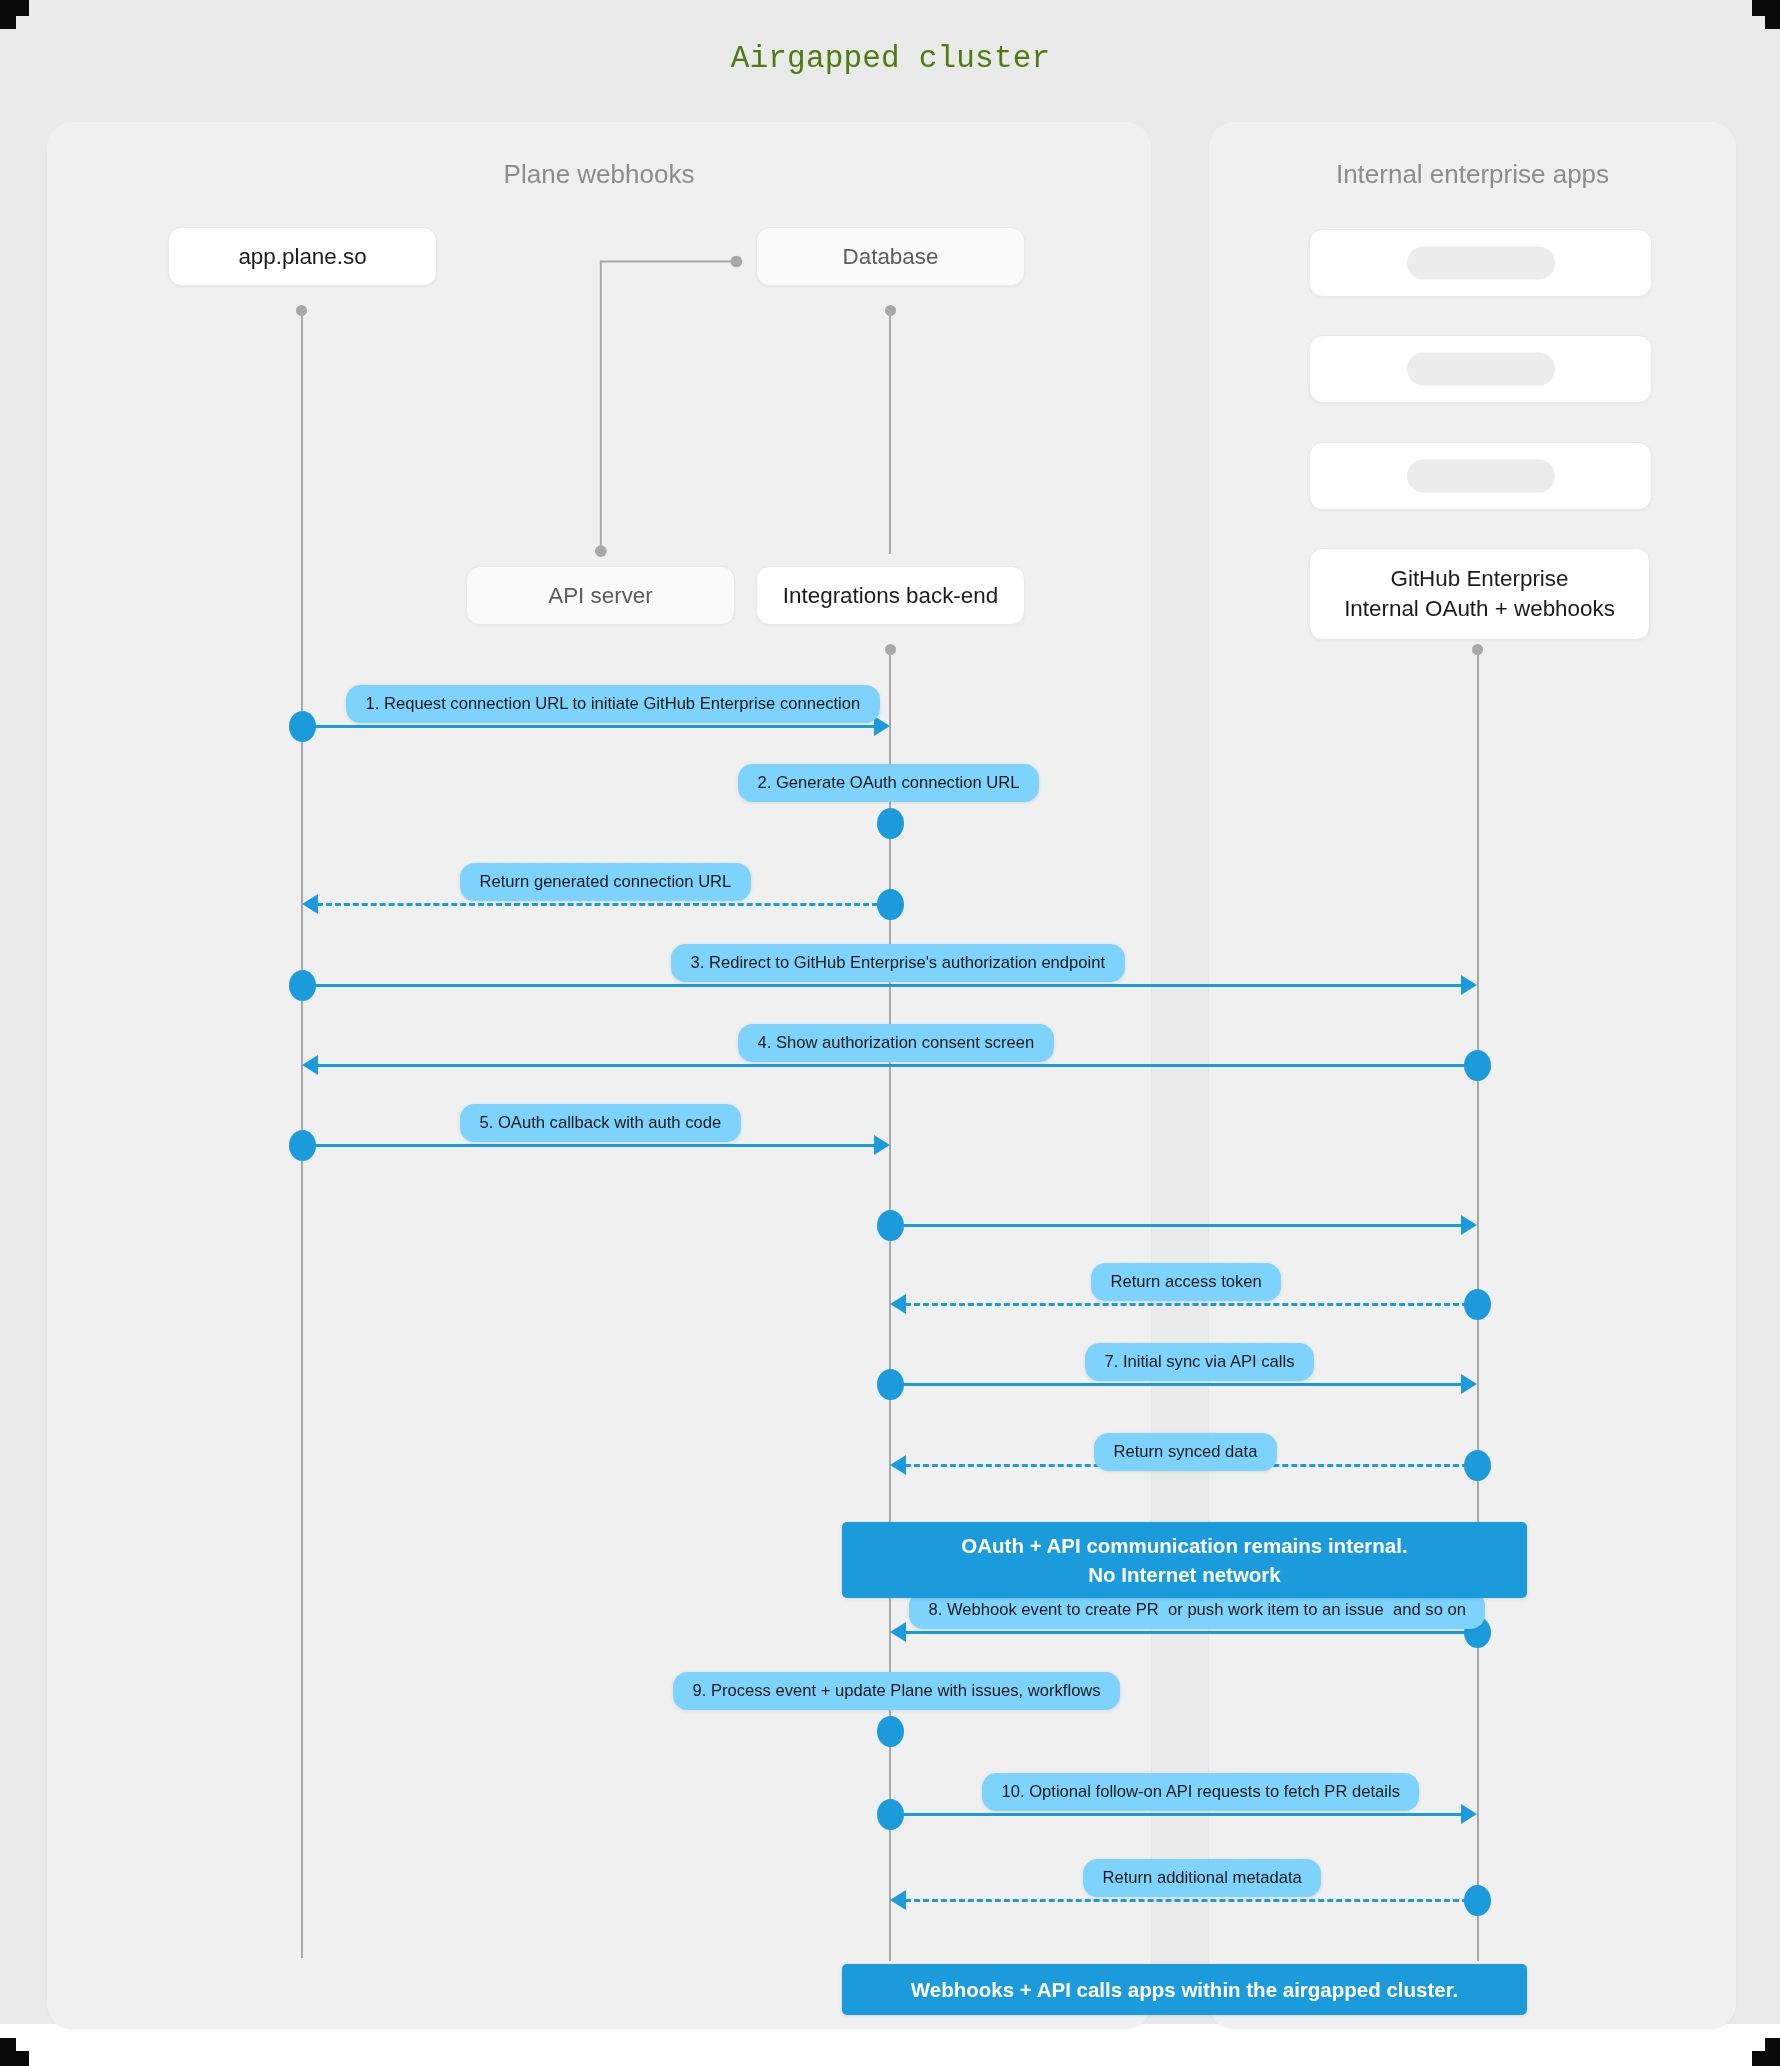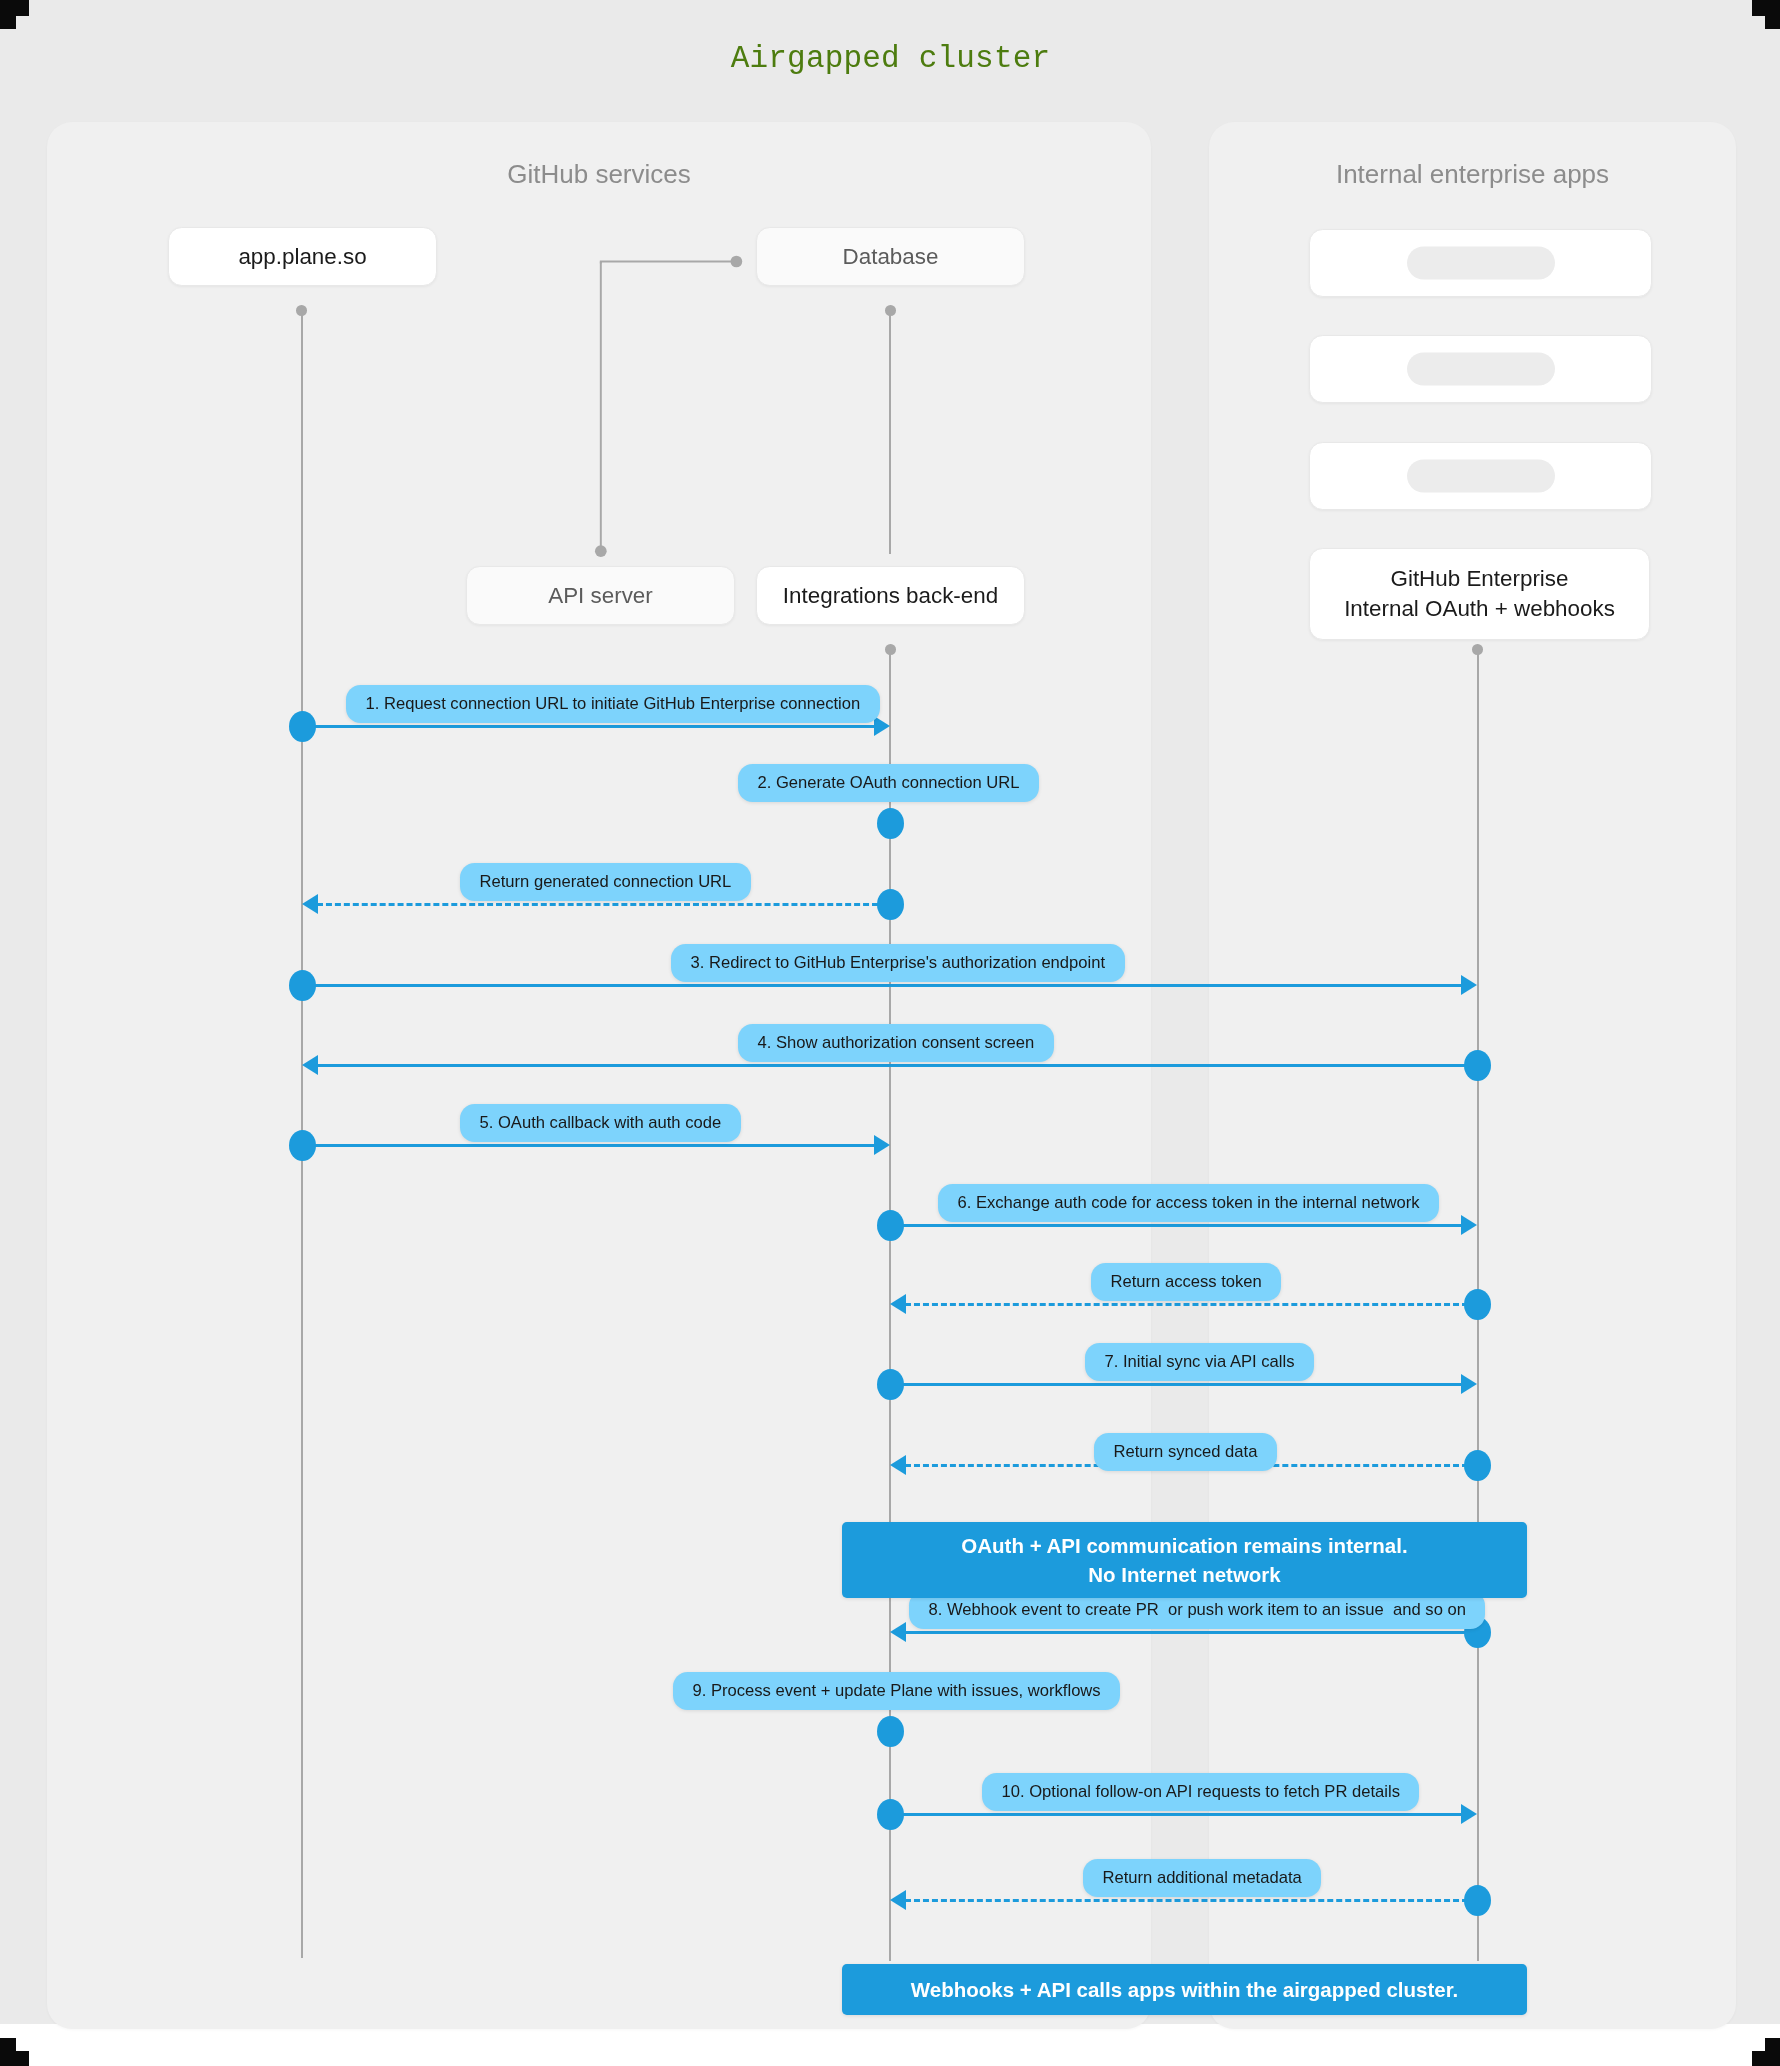--- a/index.html
+++ b/index.html
@@ -197,21 +197,21 @@
       <i></i>
     </div>
   <div class="crop br">
       <i></i>
       <i></i>
     </div>
 
   <div id="diagram-title">Airgapped cluster</div>
 
   <div class="panel" id="panel-plane">
-    <div class="panel-title">GitHub services</div>
+    <div class="panel-title">Plane webhooks</div>
   </div>
   <div class="panel" id="panel-enterprise">
     <div class="panel-title">Internal enterprise apps</div>
   </div>
 
   <svg id="db-connector" width="1781" height="2067" viewBox="0 0 1826 2119">
     <polyline points="616,270 616,268 760,268" fill="none" stroke="#a8a8a8" stroke-width="2"></polyline>
     <line x1="616" y1="268" x2="616" y2="565" stroke="#a8a8a8" stroke-width="2"></line>
     <circle cx="755" cy="268" r="6" fill="#a8a8a8"></circle>
     <circle cx="616" cy="565" r="6" fill="#a8a8a8"></circle>
@@ -281,21 +281,20 @@
   <div class="msg-label" style="left:738px;top:1024px;">4. Show authorization consent screen</div>
   <div class="msg-line" style="left:317px;top:1064px;width:1151px;"></div>
   <div class="arrowhead left" style="left:302px;top:1055px;"></div>
   <div class="act-dot" style="left:1464px;top:1050px;"></div>
 
   <div class="msg-label" style="left:460px;top:1104px;">5. OAuth callback with auth code</div>
   <div class="msg-line" style="left:302px;top:1144px;width:575px;"></div>
   <div class="arrowhead right" style="left:874px;top:1135px;"></div>
   <div class="act-dot" style="left:289px;top:1130px;"></div>
 
-  <div class="msg-label" style="left:938px;top:1184px;">6. Exchange auth code for access token in the internal network</div>
   <div class="msg-line" style="left:890px;top:1224px;width:574px;"></div>
   <div class="arrowhead right" style="left:1461px;top:1215px;"></div>
   <div class="act-dot" style="left:877px;top:1210px;"></div>
 
   <div class="msg-label" style="left:1091px;top:1263px;">Return access token</div>
   <div class="msg-line dashed" style="left:905px;top:1303px;width:563px;"></div>
   <div class="arrowhead left" style="left:890px;top:1294px;"></div>
   <div class="act-dot" style="left:1464px;top:1289px;"></div>
 
   <div class="msg-label" style="left:1085px;top:1343px;">7. Initial sync via API calls</div>

